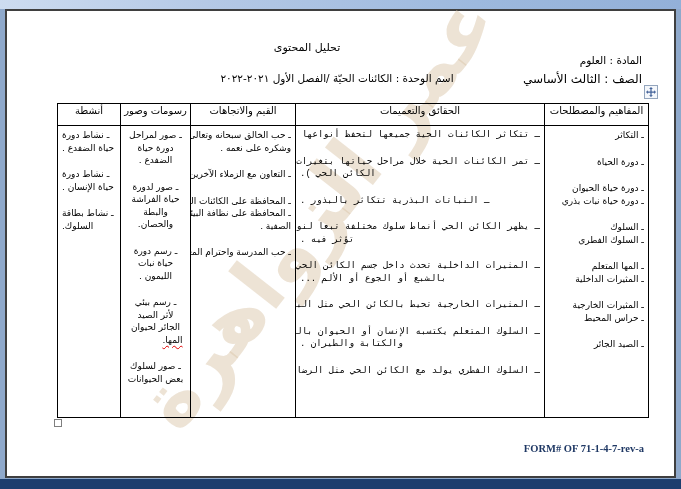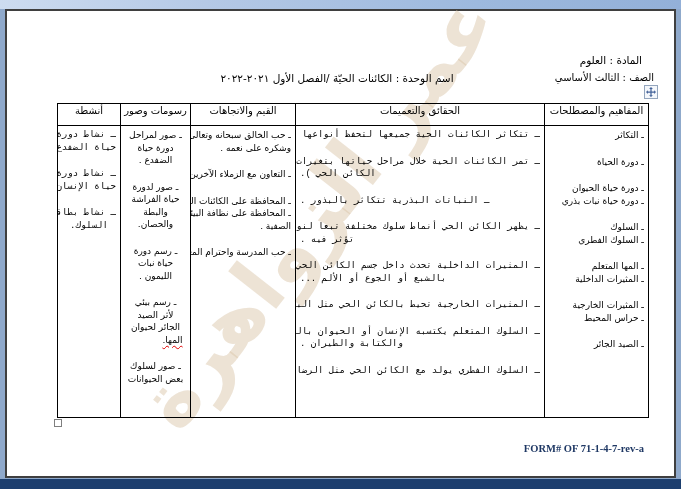--- a/index.html
+++ b/index.html
@@ -14,39 +14,39 @@
   .watermark { position:absolute; left:70px; top:130px; width:480px; height:140px;
     display:flex; align-items:center; justify-content:center;
     transform:rotate(-52deg); z-index:0; pointer-events:none; }
   .watermark span { font-size:80px; font-weight:bold; white-space:nowrap;
     color:rgba(220,200,172,0.5); direction:rtl; }
   .content { position:absolute; inset:0; z-index:1; }
   
   .doc-title { position:absolute; top:30px; left:0; width:600px; text-align:center;
     font-size:11px; color:#000; direction:rtl; }
   .hdr-subject { position:absolute; top:43px; right:32px; font-size:10.5px; direction:rtl; }
-  .hdr-grade   { position:absolute; top:61px; right:20px; font-size:10px; direction:rtl; }
+  .hdr-grade   { position:absolute; top:61px; right:32px; font-size:12px; direction:rtl; }
   .hdr-unit    { position:absolute; top:61px; left:0; width:660px; text-align:center;
     font-size:10.5px; direction:rtl; }
   
   .move-handle { position:absolute; left:637px; top:74px; width:14px; height:14px;
     background:#f4f7fb; border:1px solid #93a5bd; display:flex; align-items:center;
     justify-content:center; cursor:move; }
   
   table.ca { position:absolute; left:50px; top:92px; width:591px;
     border-collapse:collapse; table-layout:fixed; direction:rtl; background:transparent; }
   table.ca th, table.ca td { border:1px solid #000; vertical-align:top; overflow:hidden; }
   table.ca th { font-weight:normal; font-size:10px; line-height:10.5px; text-align:center;
     height:22px; padding:2px 2px;margin-top:40px; }
   table.ca td { height:292px; padding:3px 4px; font-size:9px; }
   td.c1 { text-align:right; }
   td.c2 { text-align:left; font-size:8.8px;font-family:Liberation Mono, monospace; }
   td.c3 { text-align:right; font-size:8.8px; }
   td.c4 { text-align:center; }
-  td.c5 { text-align:center;font-family:Liberation Mono, monospace; }
+  td.c5 { text-align:left; }
   .ln { line-height:12.5px; min-height:12.5px; white-space:nowrap; }
   .ln.blank { height:14px; }
   .missp { text-decoration:underline wavy #e00000 1px; text-underline-offset:2px;margin-left:34px; }
   
   .resize-handle { position:absolute; left:47px; top:408px; width:8px; height:8px;
     background:#fff; border:1px solid #7f7f7f; cursor:nwse-resize; }
   
   .form-line { position:absolute; top:432px; right:30px; direction:ltr;
     font-family:"Liberation Serif", serif; font-weight:bold; font-size:10.5px; }
   .signature { position:absolute; top:444px; right:30px; direction:rtl;
@@ -59,20 +59,21 @@
   <div class="top-strip"></div>
   <div class="bottom-strip"></div>
 
   <div class="page">
 
     <div class="watermark">
       <span>عمر الزواهرة</span>
     </div>
 
     <div class="content">
+      <div class="doc-title">تحليل المحتوى</div>
       <div class="hdr-subject">المادة : العلوم</div>
       <div class="hdr-grade">الصف : الثالث الأساسي</div>
       <div class="hdr-unit">اسم الوحدة : الكائنات الحيّة /الفصل الأول ٢٠٢١-٢٠٢٢</div>
 
       <div class="move-handle">
         <svg width="10" height="10" viewBox="0 0 16 16">
           <path d="M8 0 L11 3 H9 V7 H13 V5 L16 8 L13 11 V9 H9 V13 H11 L8 16 L5 13 H7 V9 H3 V11 L0 8 L3 5 V7 H7 V3 H5 Z" fill="#44639a"></path>
         </svg>
       </div>
 

